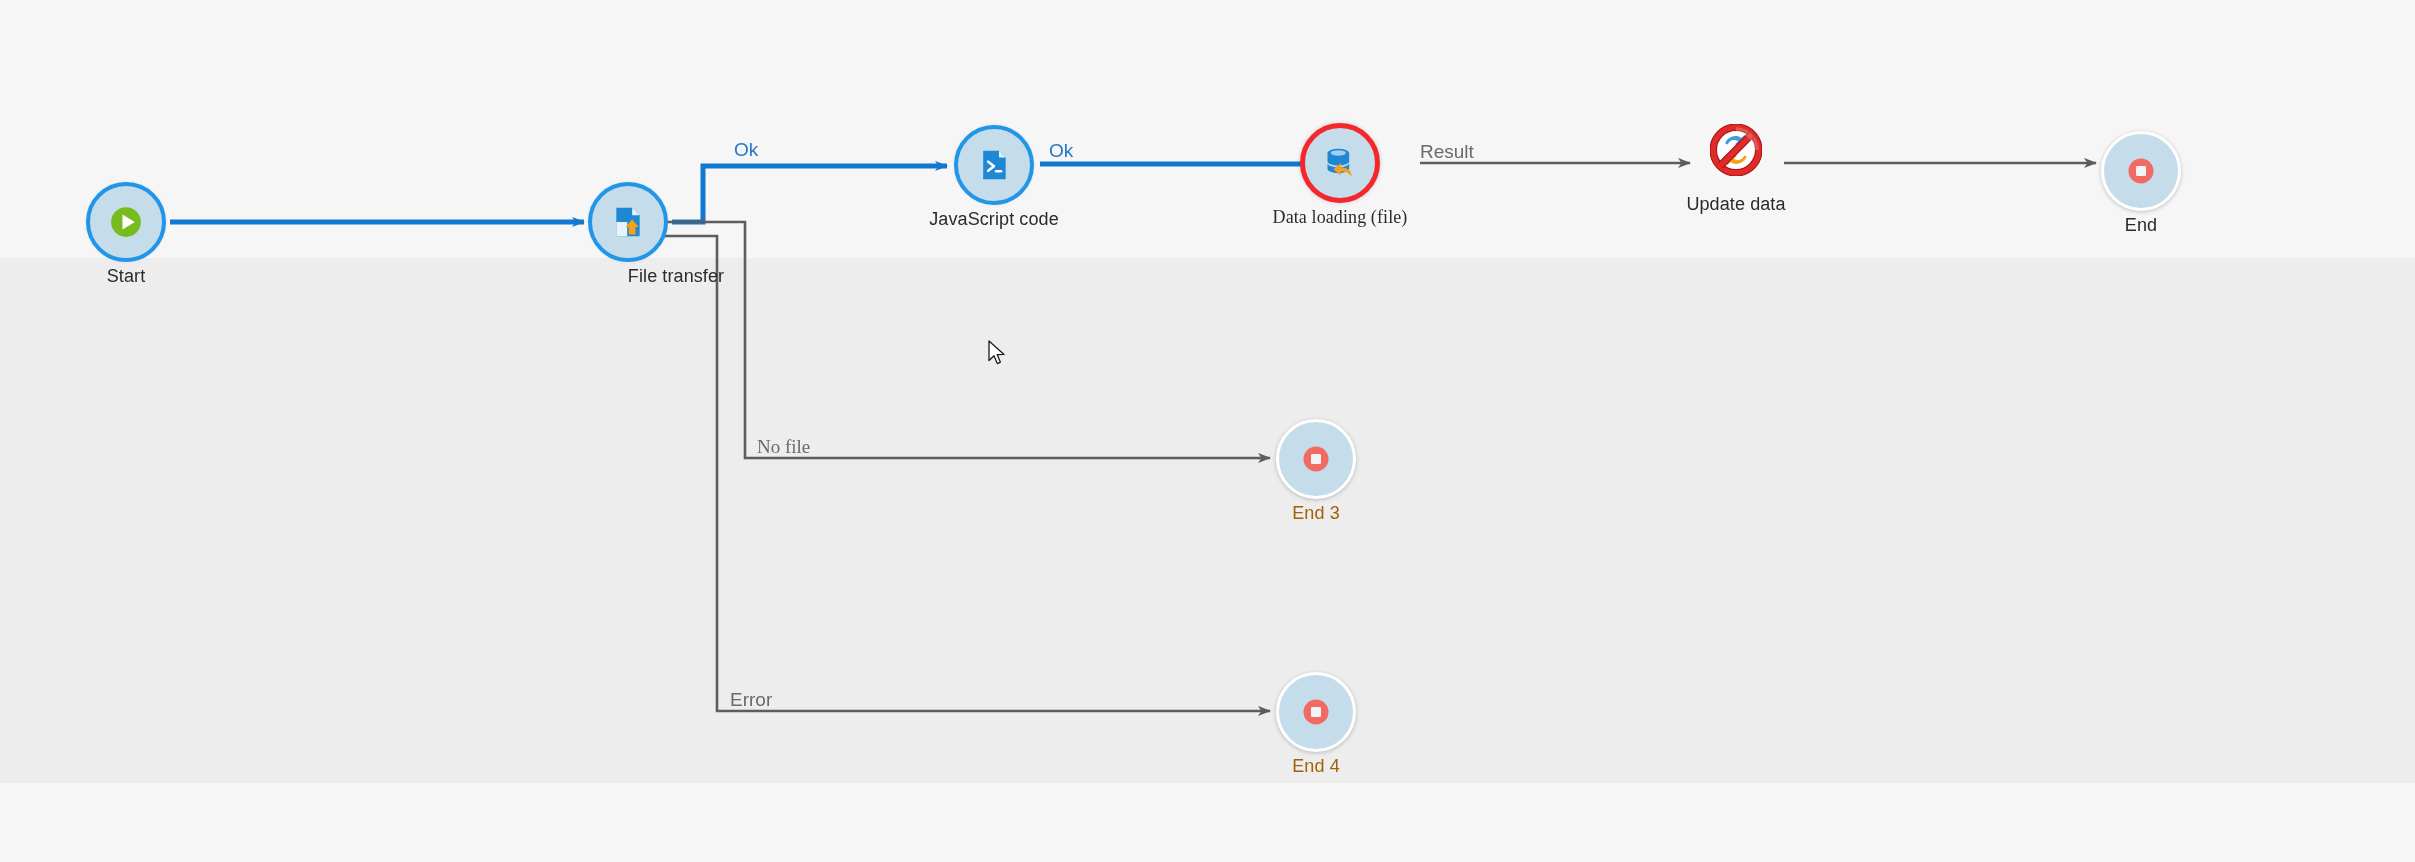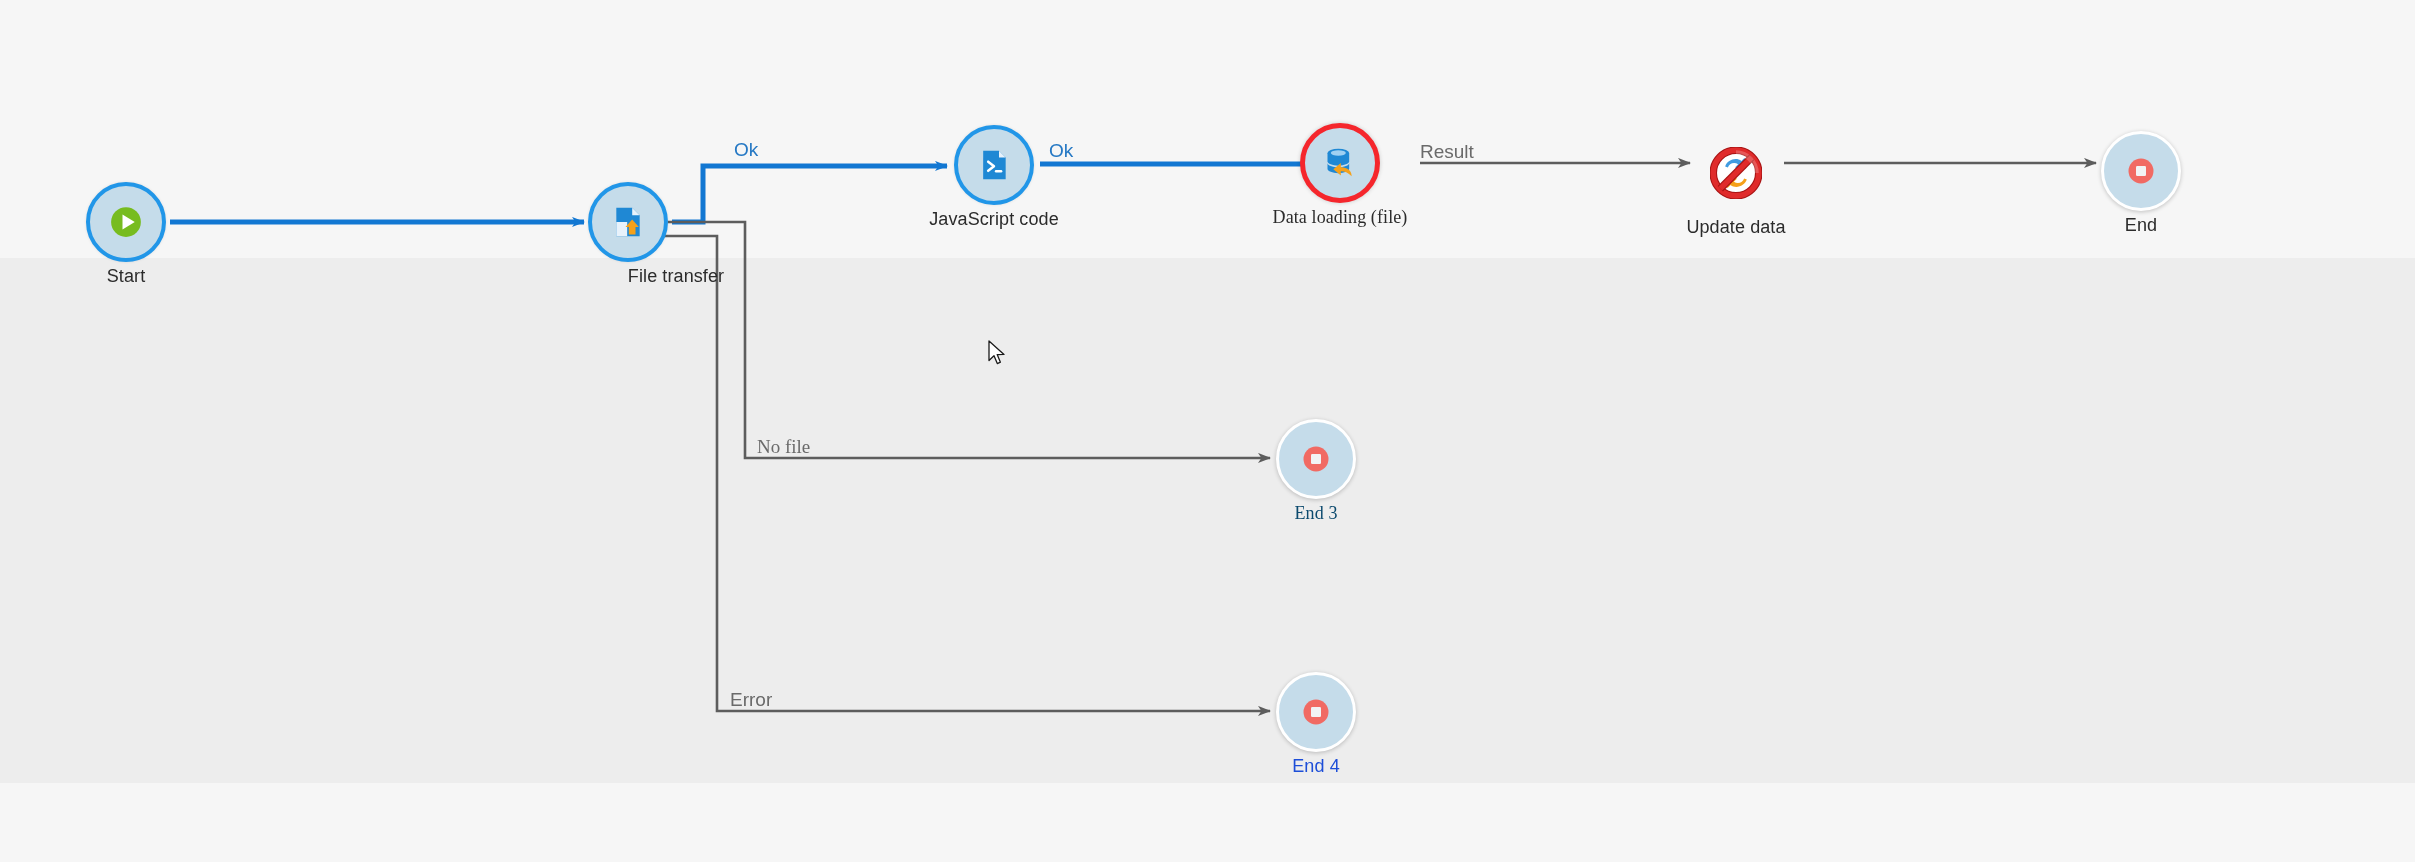--- a/index.html
+++ b/index.html
@@ -173,21 +173,21 @@
               <ellipse cx="22" cy="12" rx="13" ry="5.2"></ellipse>
               <path d="M9,12 L9,22 C9,25 15,27.2 22,27.2 C29,27.2 35,25 35,22 L35,12 Z"></path>
               <path d="M9,24 L9,31 C9,34 15,36.2 22,36.2 C29,36.2 35,34 35,31 L35,24 C35,27 29,29.2 22,29.2 C15,29.2 9,27 9,24 Z"></path>
             </g>
             <ellipse cx="22" cy="12" rx="9" ry="3.2" fill="#9fd0f2"></ellipse>
             <path d="M38,40 C38,31 30,29 25,29 L25,24 L16,31.5 L25,39 L25,34 C29,34 34,35.5 38,40 Z" fill="#f5a11a"></path>
           </svg>
         </div>
         <div class="node-label" style="color: rgb(43, 43, 43);">Data loading (file)</div>
       </div>
-      <div class="node" style="left: 1736px; top: 173px;">
+      <div class="node" style="left: 1736px; top: 150px;">
         <div class="node-disc bare">
           <svg class="icon-svg" viewBox="0 0 48 48" width="52" height="52">
             <circle cx="24" cy="24" r="22" fill="#ffffff"></circle>
             <g>
               <path d="M14,18 C16,12 24,9 29,13 L32,10 L33,20 L23,19 L26,16 C22,13.5 17.5,15.5 16.5,19 Z" fill="#3f9be0"></path>
               <path d="M34,30 C32,36 24,39 19,35 L16,38 L15,28 L25,29 L22,32 C26,34.5 30.5,32.5 31.5,29 Z" fill="#f5a11a"></path>
             </g>
             <circle cx="24" cy="24" r="21" fill="none" stroke="#a81414" stroke-width="7"></circle>
             <circle cx="24" cy="24" r="21" fill="none" stroke="#e02b2b" stroke-width="5"></circle>
             <line x1="9.5" y1="38.5" x2="38.5" y2="9.5" stroke="#a81414" stroke-width="7" stroke-linecap="butt"></line>
@@ -206,30 +206,30 @@
         </div>
         <div class="node-label" style="color: rgb(43, 43, 43);">End</div>
       </div>
       <div class="node" style="left: 1316px; top: 459px;">
         <div class="node-disc ring-white">
           <svg class="icon-svg" viewBox="0 0 48 48" width="40" height="40">
             <circle cx="24" cy="24" r="15" fill="#f16a63"></circle>
             <rect x="18" y="18" width="12" height="12" rx="1.5" fill="#f2f3f4"></rect>
           </svg>
         </div>
-        <div class="node-label" style="color: #0c4a6e; font-family: Liberation Serif, serif;">End 3</div>
+        <div class="node-label" style="color: #a16207;">End 3</div>
       </div>
       <div class="node" style="left: 1316px; top: 712px;">
         <div class="node-disc ring-white">
           <svg class="icon-svg" viewBox="0 0 48 48" width="40" height="40">
             <circle cx="24" cy="24" r="15" fill="#f16a63"></circle>
             <rect x="18" y="18" width="12" height="12" rx="1.5" fill="#f2f3f4"></rect>
           </svg>
         </div>
-        <div class="node-label" style="color: #1d4ed8;">End 4</div>
+        <div class="node-label" style="color: #a16207;">End 4</div>
       </div>
     </div>
   <div id="edge-label-layer">
       <div class="edge-label blue" style="left: 734px; top: 150px;">Ok</div>
       <div class="edge-label blue" style="left: 1049px; top: 151px;">Ok</div>
       <div class="edge-label grey" style="left: 1420px; top: 152px;">Result</div>
       <div class="edge-label grey" style="left: 757px; top: 447px; font-family: Liberation Serif, serif;">No file</div>
       <div class="edge-label grey" style="left: 730px; top: 700px; text-align: right;">Error</div>
     </div>
 

